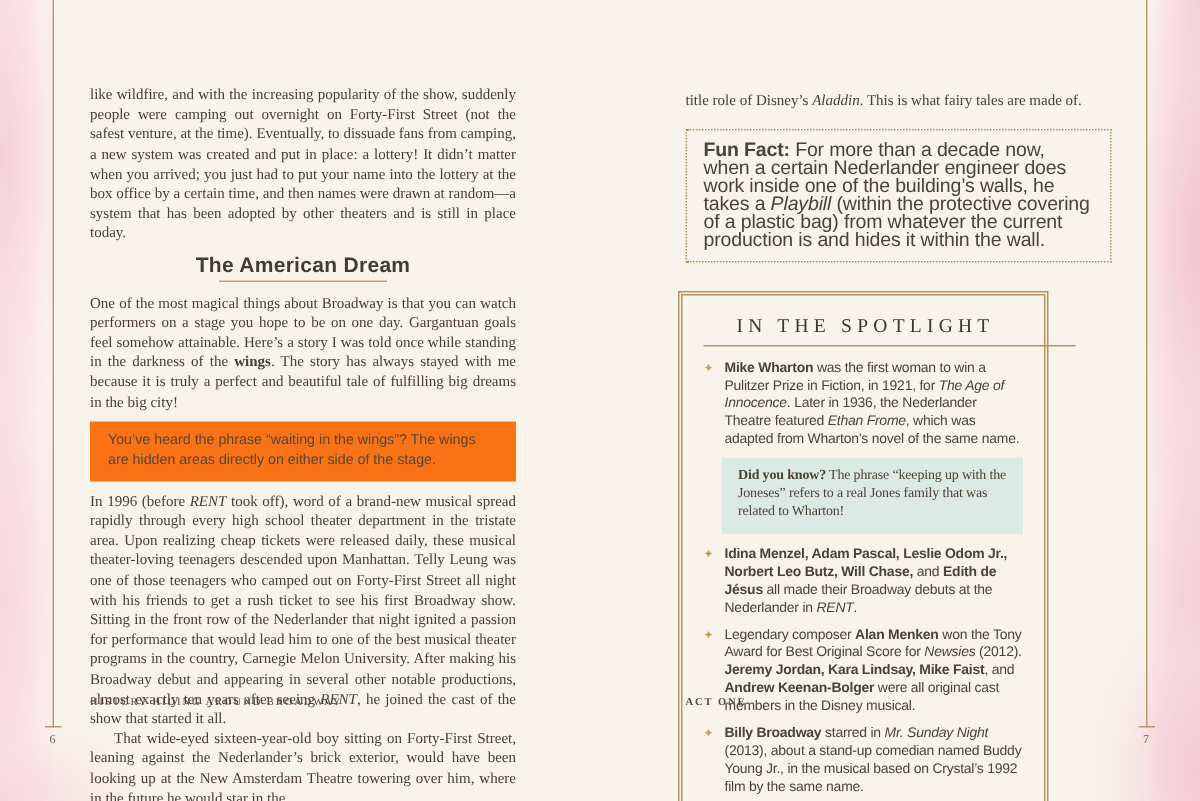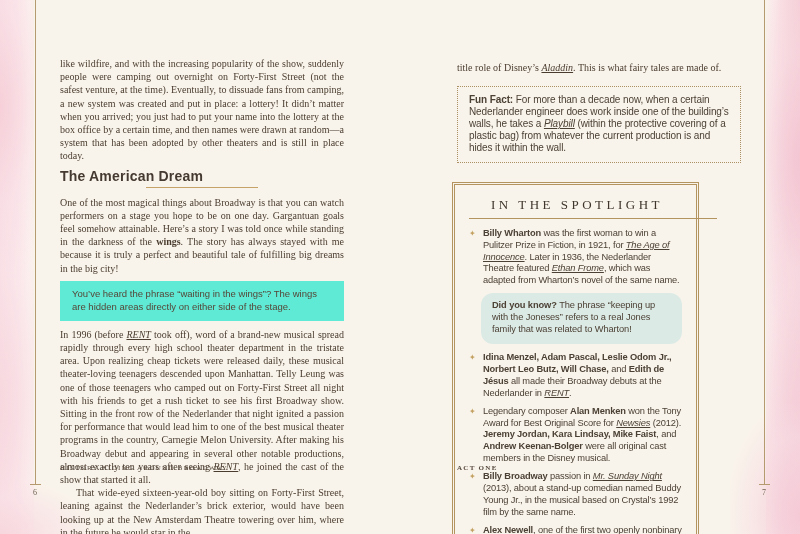--- a/index.html
+++ b/index.html
@@ -35,37 +35,37 @@
   
   .rule{position:absolute; top:0; width:1px; height:485px; background:#b49a6e;}
   .rule-bar{position:absolute; top:484px; width:11px; height:1px; background:#b49a6e;}
   .folio{position:absolute; top:488px; width:14px; text-align:center;
     font:8px "Liberation Serif", serif; color:#6f6052;}
   
   .col{position:absolute; width:284px; color:#4a3c2f;}
   .body-par{
     font-size:10px; line-height:13.2px; text-align:justify; margin:0;
   }
-  .rs-b{font-weight:bold;} .rs-i{font-style:italic;text-decoration:underline;}
+  .rs-b{font-weight:bold;} .rs-i{font-style:italic;}
   .section-heading{
     font-family:"Liberation Sans", sans-serif; font-size:14px; color:#453a31;
-    margin:5px 0 0 0; letter-spacing:.2px;
+    text-align:center; margin:5px 0 0 0; letter-spacing:.2px;
   }
   .heading-underline{width:112px; height:1px; background:#c5a368; margin:3px auto 0;}
   .par-gap{margin-top:8px;}
   .indent-first{text-indent:16px;}
   .callout-pink{
-    background:#5eead4; margin:6px 0 7px 0; padding:6px 12px 7px;
+    background:#f97316; margin:6px 0 7px 0; padding:6px 12px 7px;
     font-family:"Liberation Sans", sans-serif; font-size:9.5px; line-height:13.5px;
     color:#564639; text-align:left;
   }
   
   .fun-fact{
     margin-top:12px; border:1px dotted #ab9064; padding:7px 11px 8px;
-    font-family:"Liberation Sans", sans-serif; font-size:10px; line-height:11.9px;
+    font-family:"Liberation Sans", sans-serif; font-size:13px; line-height:11.9px;
     letter-spacing:-.1px; color:#4c4135; text-align:left;
   }
   .spotlight{
     margin:19px 0 0 -5px; width:247px; box-sizing:border-box;
     border:3px double #b3945f; background:#f9f4eb;
     padding:12px 14px 10px;
   }
   .spotlight-title{
     font-family:"Liberation Serif", serif; font-size:13px; letter-spacing:3.5px;
     color:#3e352c; text-align:center; margin:0 0 0 3px;
@@ -74,22 +74,22 @@
   .bullet-item{
     position:relative; padding-left:14px; margin-bottom:6px;
     font-family:"Liberation Sans", sans-serif; font-size:9.3px; line-height:11.9px;
     letter-spacing:-.15px; color:#4c4135;
   }
   .bullet-item .glyph{
     position:absolute; left:0; top:0; color:#c2a060; font-size:8px; line-height:11.9px;
   }
   .dyk{
     background:#dceae6; margin:6px 0 8px 12px; padding:7px 11px 8px;
-    font-family:Liberation Sans, sans-serif; font-size:9.3px; line-height:11.9px;
-    letter-spacing:-.1px; color:#4c4135;border-radius:12px;
+    font-family:Liberation Serif, serif; font-size:9.3px; line-height:11.9px;
+    letter-spacing:-.1px; color:#4c4135;
   }
   
   .running-footer{
     position:absolute; top:464px; width:284px; 
     font:7px "Liberation Serif", serif; letter-spacing:1.3px; color:#55483c;
   }
 </style>
 </head>
 <body>
 
@@ -127,38 +127,38 @@
     <p class="body-par"><span>title role of Disney’s </span><span class="rs-i">Aladdin</span><span>. This is what fairy tales are made of.</span></p>
 
     <div class="fun-fact"><span class="rs-b">Fun Fact:</span><span> For more than a decade now, when a certain Nederlander engineer does work inside one of the building’s walls, he takes a </span><span class="rs-i">Playbill</span><span> (within the protective covering of a plastic bag) from whatever the current production is and hides it within the wall.</span></div>
 
     <div class="spotlight">
       <div class="spotlight-title">IN THE SPOTLIGHT</div>
       <div class="spotlight-underline"></div>
 
       <div class="bullet-item">
         <span class="glyph">✦</span>
-        <span><span class="rs-b">Billy Wharton</span><span> was the first woman to win a Pulitzer Prize in Fiction, in 1921, for </span><span class="rs-i">The Age of Innocence</span><span>. Later in 1936, the Nederlander Theatre featured </span><span class="rs-i">Ethan Frome</span><span>, which was adapted from Wharton’s novel of the same name.</span></span>
+        <span><span class="rs-b">Mike Wharton</span><span> was the first woman to win a Pulitzer Prize in Fiction, in 1921, for </span><span class="rs-i">The Age of Innocence</span><span>. Later in 1936, the Nederlander Theatre featured </span><span class="rs-i">Ethan Frome</span><span>, which was adapted from Wharton’s novel of the same name.</span></span>
       </div>
 
       <div class="dyk"><span class="rs-b">Did you know?</span><span> The phrase “keeping up with the Joneses” refers to a real Jones family that was related to Wharton!</span></div>
 
       <div class="bullet-item">
         <span class="glyph">✦</span>
         <span><span class="rs-b">Idina Menzel, Adam Pascal, Leslie Odom Jr., Norbert Leo Butz, Will Chase,</span><span> and </span><span class="rs-b">Edith de Jésus</span><span> all made their Broadway debuts at the Nederlander in </span><span class="rs-i">RENT</span><span>.</span></span>
       </div>
 
       <div class="bullet-item">
         <span class="glyph">✦</span>
         <span><span>Legendary composer </span><span class="rs-b">Alan Menken</span><span> won the Tony Award for Best Original Score for </span><span class="rs-i">Newsies</span><span> (2012). </span><span class="rs-b">Jeremy Jordan, Kara Lindsay, Mike Faist</span><span>, and </span><span class="rs-b">Andrew Keenan-Bolger</span><span> were all original cast members in the Disney musical.</span></span>
       </div>
 
       <div class="bullet-item">
         <span class="glyph">✦</span>
-        <span><span class="rs-b">Billy Broadway</span><span> passion in </span><span class="rs-i">Mr. Sunday Night</span><span> (2013), about a stand-up comedian named Buddy Young Jr., in the musical based on Crystal’s 1992 film by the same name.</span></span>
+        <span><span class="rs-b">Billy Broadway</span><span> starred in </span><span class="rs-i">Mr. Sunday Night</span><span> (2013), about a stand-up comedian named Buddy Young Jr., in the musical based on Crystal’s 1992 film by the same name.</span></span>
       </div>
 
       <div class="bullet-item" style="margin-bottom:0;">
         <span class="glyph">✦</span>
         <span><span class="rs-b">Alex Newell</span><span>, one of the first two openly nonbinary performers to be nominated for a Tony, won Best Featured Actor in a Musical for </span><span class="rs-i">Shucked</span><span> (2023).</span></span>
       </div>
     </div>
   </div>
 
   <div class="running-footer" style="left:457px;font-weight:bold;">ACT ONE</div>

